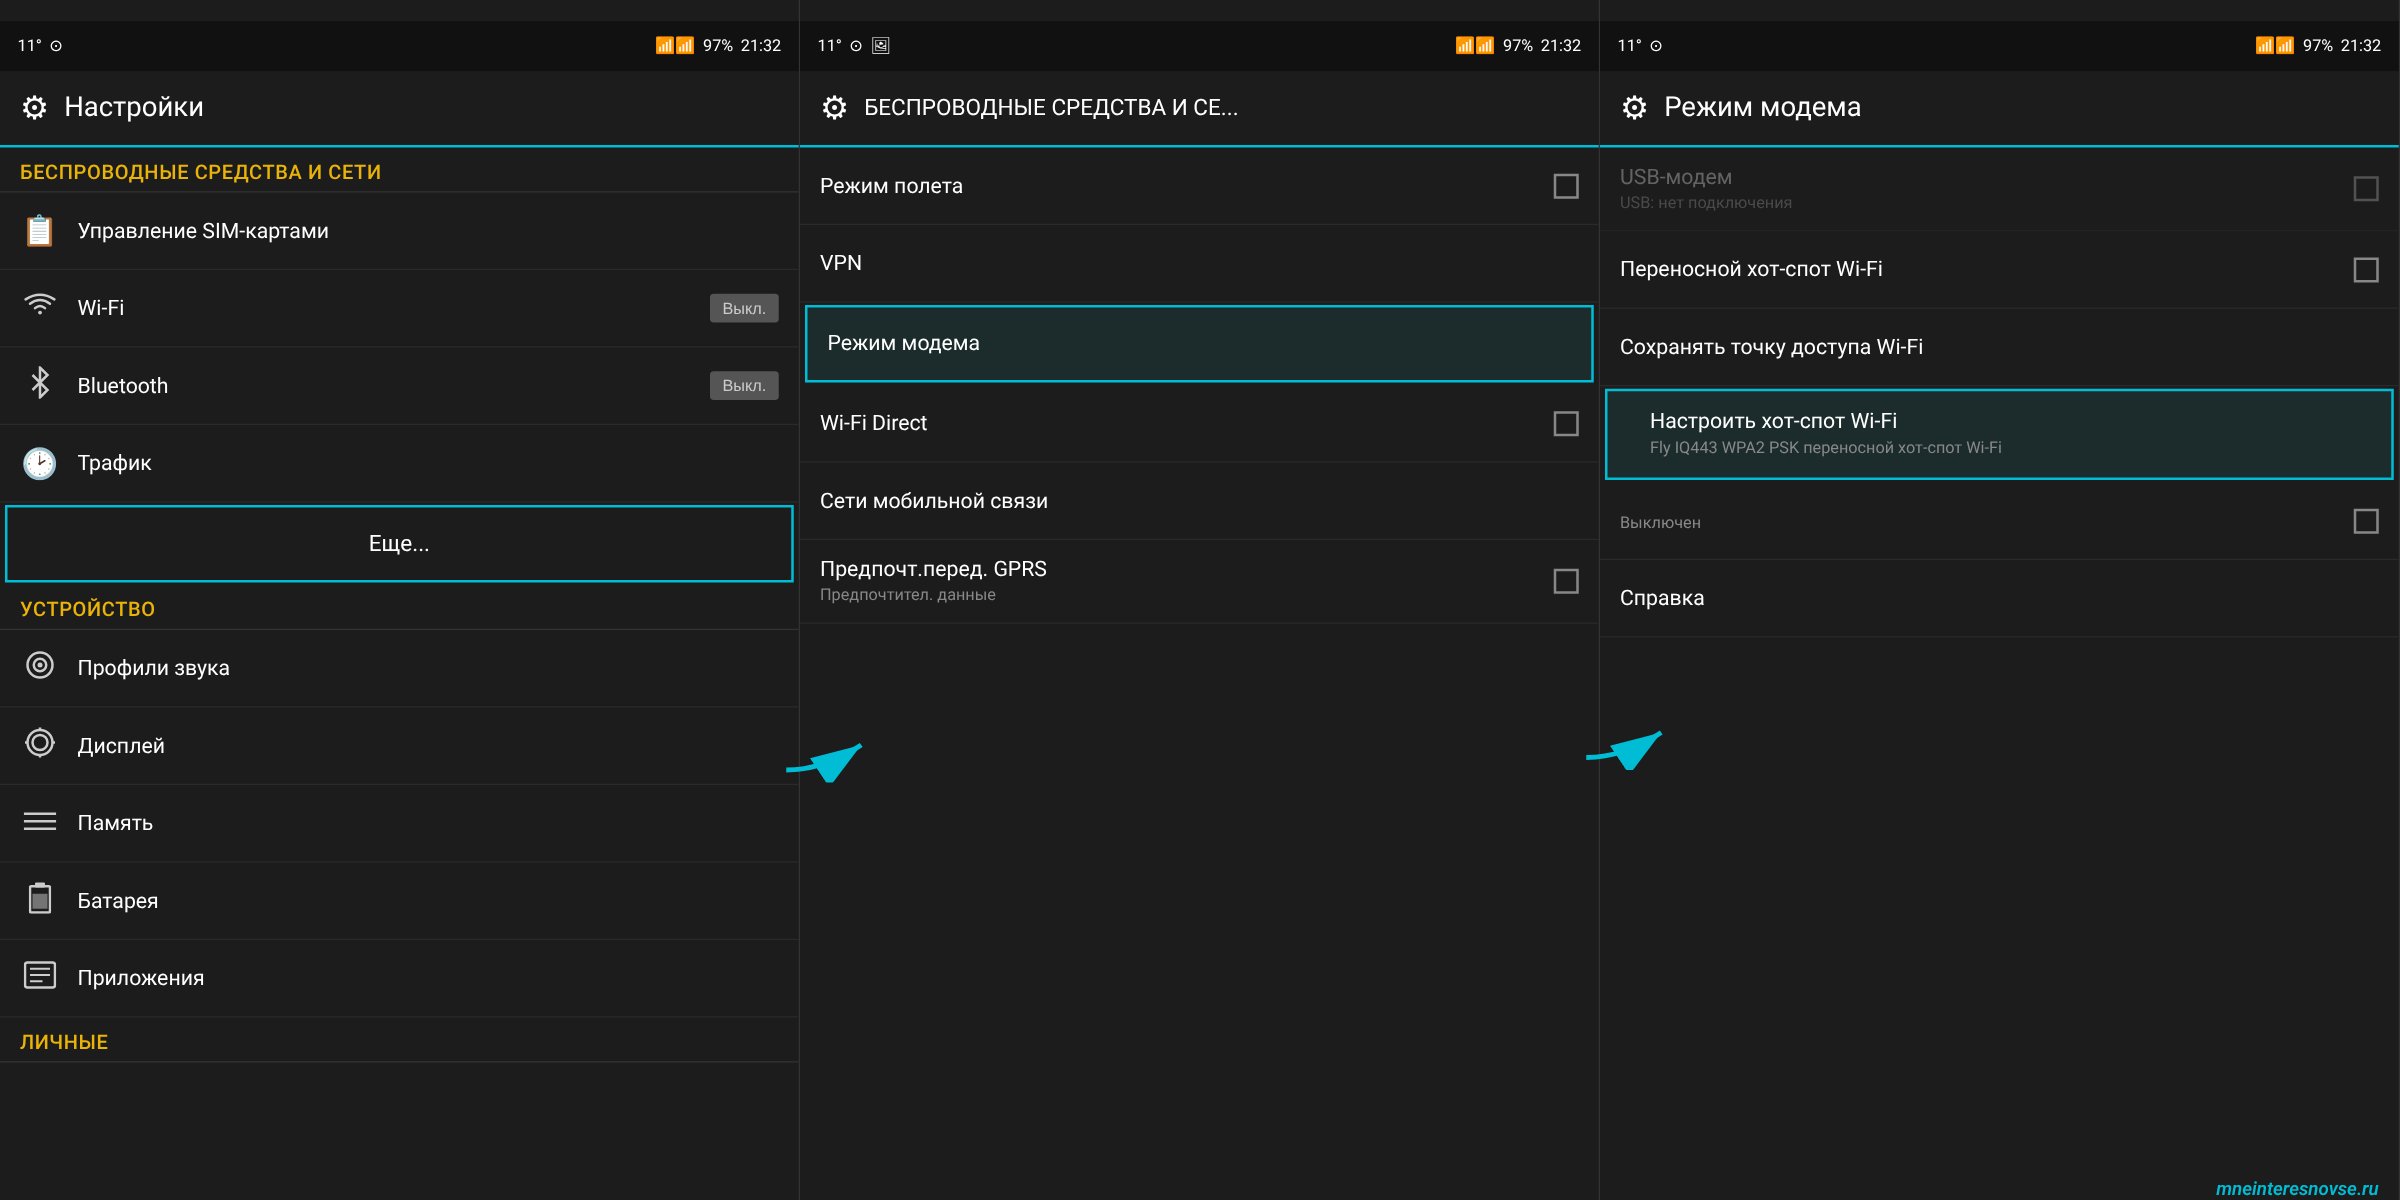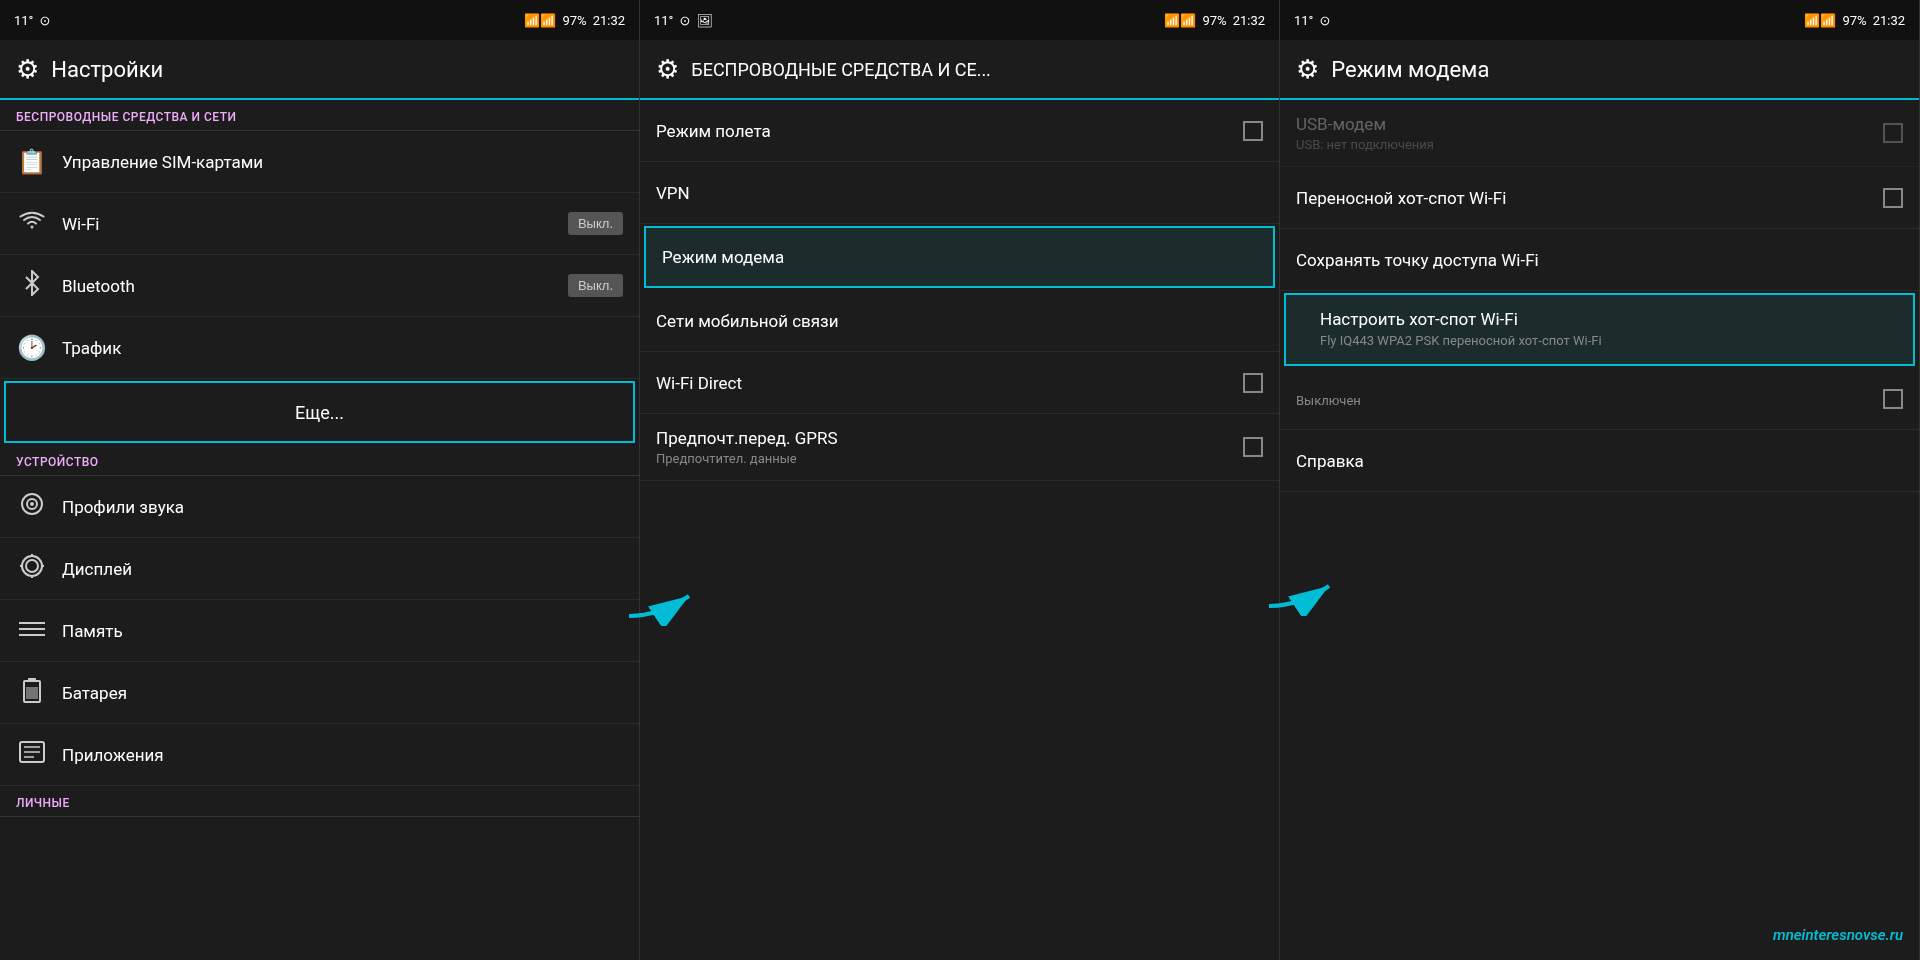--- a/index.html
+++ b/index.html
@@ -21,20 +21,21 @@
       position: relative;
     }
     .status-bar {
       height: 40px;
       background: #111;
       display: flex;
       align-items: center;
       justify-content: space-between;
       padding: 0 14px;
       flex-shrink: 0;
+      margin-top: 17px;
     }
     .status-left {
       display: flex;
       align-items: center;
       gap: 6px;
       color: #fff;
       font-size: 13px;
     }
     .status-right {
       display: flex;
@@ -56,22 +57,22 @@
       color: #fff;
       font-size: 26px;
     }
     .page-header-title {
       color: #fff;
       font-size: 22px;
       font-weight: 400;
     }
     .section-header {
       padding: 10px 16px 6px 16px;
-      color: #f0abfc;
-      font-size: 12px;
+      color: #eab308;
+      font-size: 16px;
       font-weight: 500;
       letter-spacing: 0.5px;
       border-bottom: 1px solid #333;
     }
     .settings-item {
       display: flex;
       align-items: center;
       padding: 14px 16px;
       border-bottom: 1px solid #2a2a2a;
       cursor: pointer;
@@ -114,21 +115,21 @@
     .scroll-area {
       flex: 1;
       overflow-y: auto;
       overflow-x: hidden;
     }
     .scroll-area::-webkit-scrollbar { width: 3px; }
     .scroll-area::-webkit-scrollbar-thumb { background: #444; }
 
     .website-watermark {
       position: absolute;
-      bottom: 16px;
+      bottom: 0;
       right: 16px;
       color: #00bcd4;
       font-size: 15px;
       font-style: italic;
       font-weight: 600;
     }
   </style>
 </head>
 <body>
 
@@ -294,26 +295,26 @@
 
     <div class="settings-item">
       <span class="item-text">VPN</span>
     </div>
 
     <div class="settings-item" style="border:2px solid #00bcd4;margin:2px 4px;background:#1c2c2c;">
       <span class="item-text">Режим модема</span>
     </div>
 
     <div class="settings-item">
+      <span class="item-text">Wi-Fi Direct</span>
+      <div class="item-checkbox"></div>
+    </div>
+
+    <div class="settings-item">
       <span class="item-text">Сети мобильной связи</span>
-    </div>
-
-    <div class="settings-item">
-      <span class="item-text">Wi-Fi Direct</span>
-      <div class="item-checkbox"></div>
     </div>
 
     <div class="settings-item">
       <div style="flex:1;">
         <div style="color:#fff;font-size:17px;">Предпочт.перед. GPRS</div>
         <div style="color:#888;font-size:13px;margin-top:3px;">Предпочтител. данные</div>
       </div>
       <div class="item-checkbox"></div>
     </div>
   </div>

